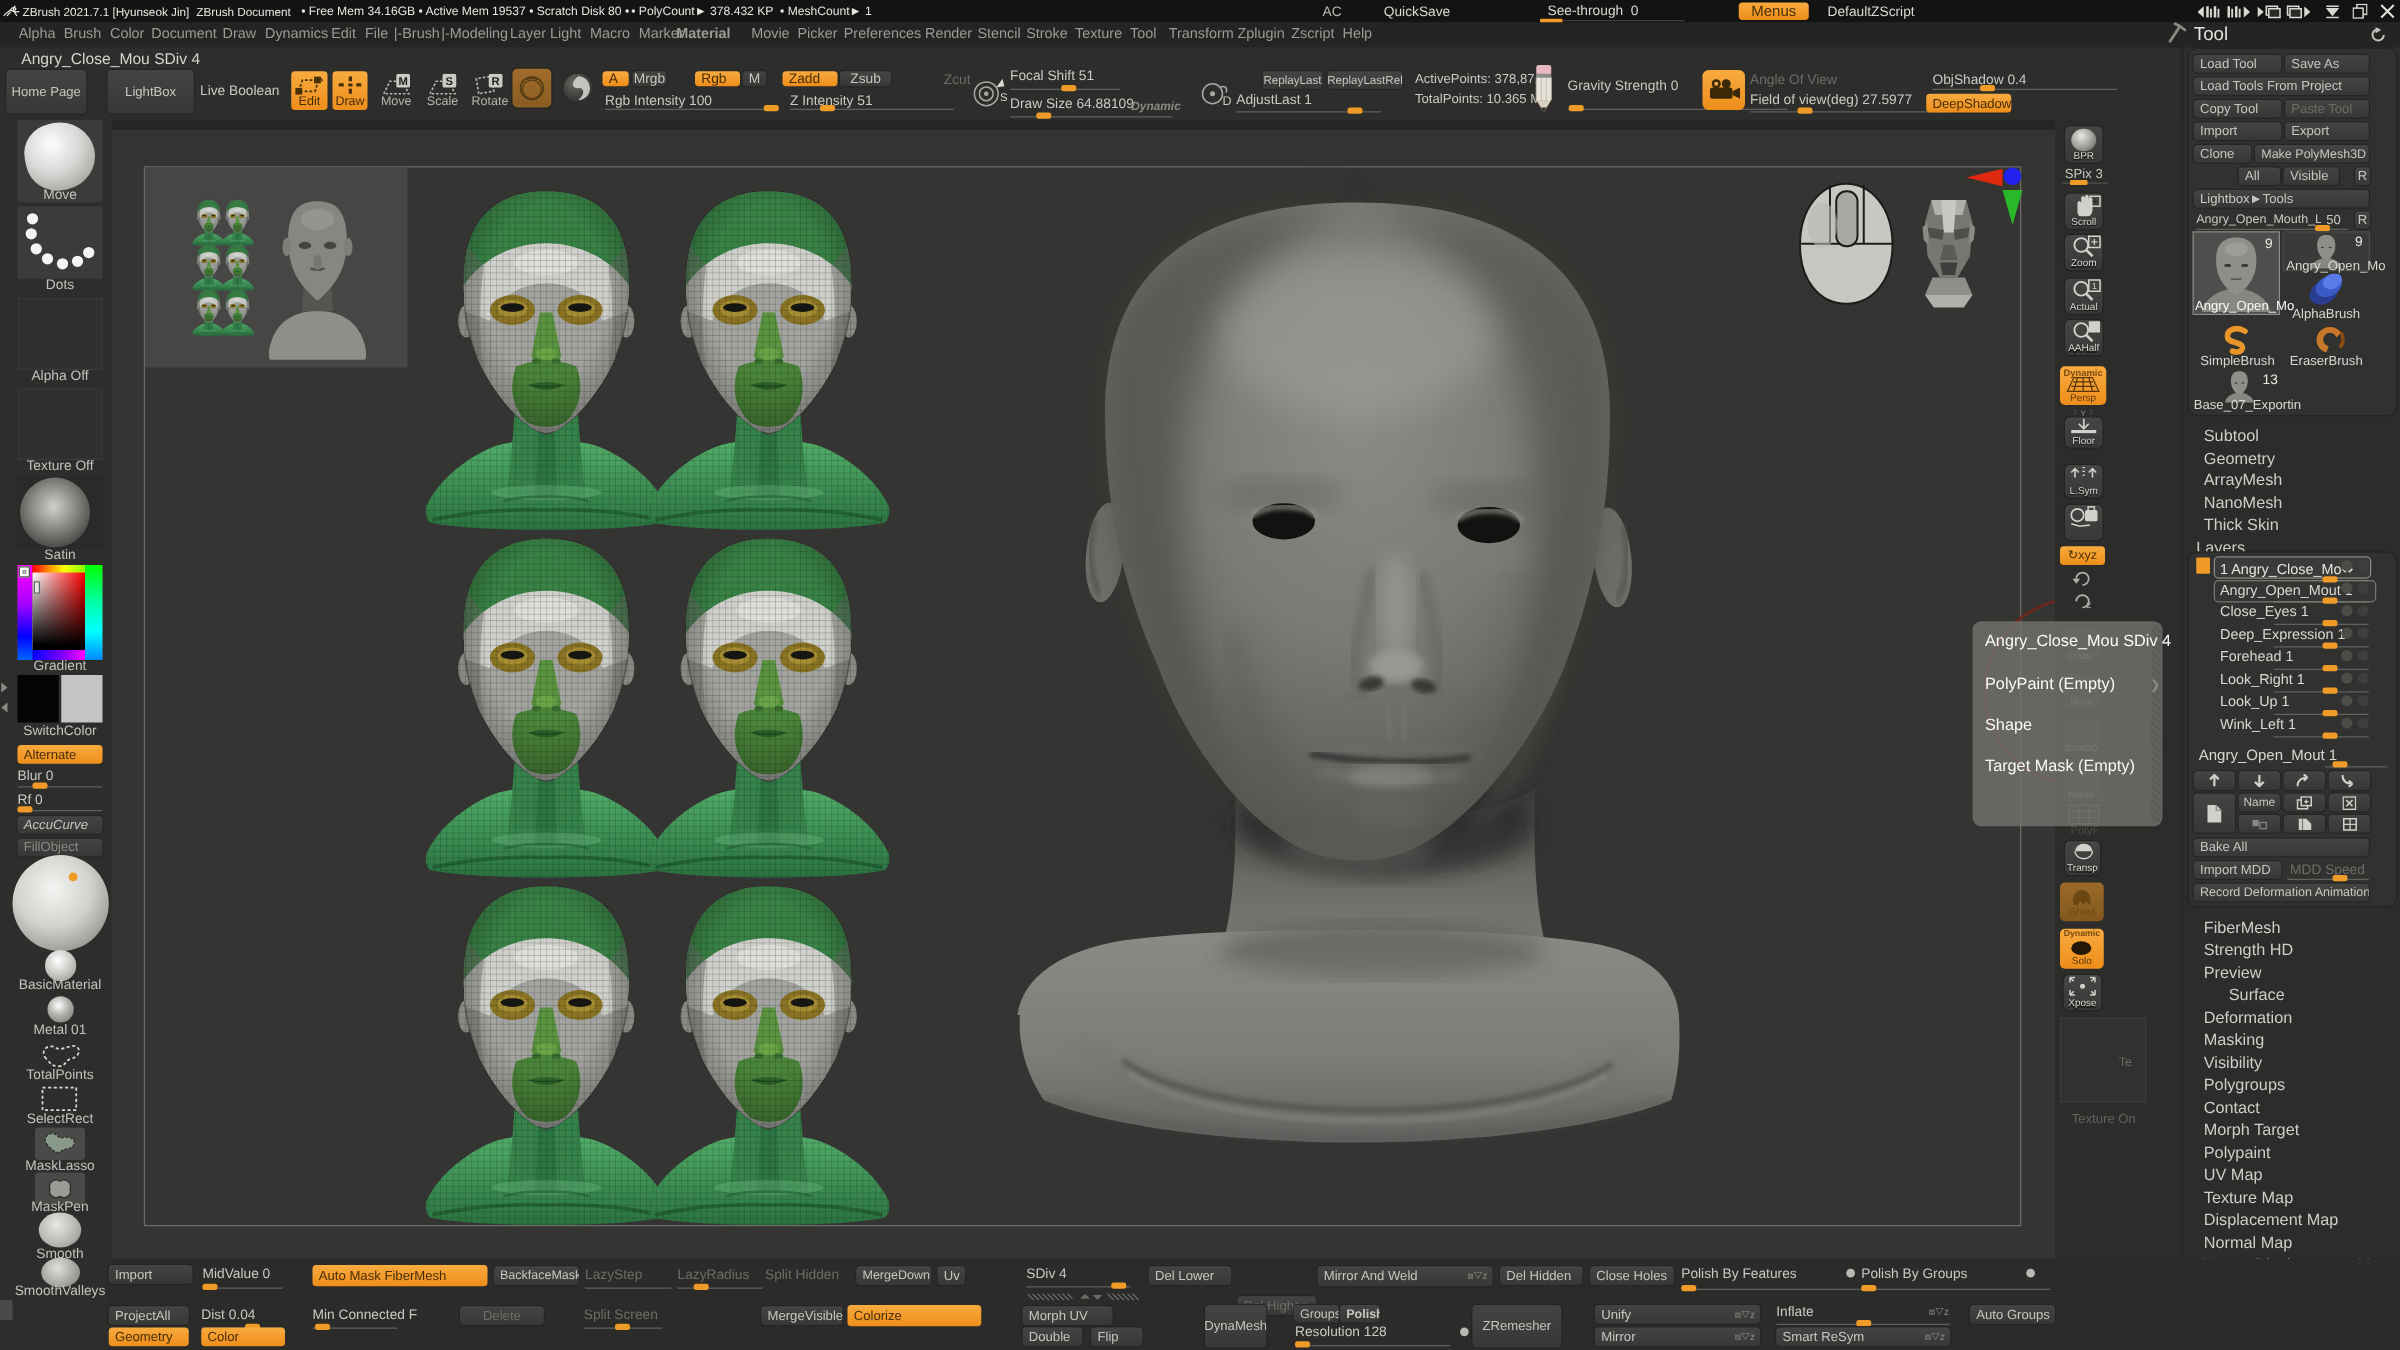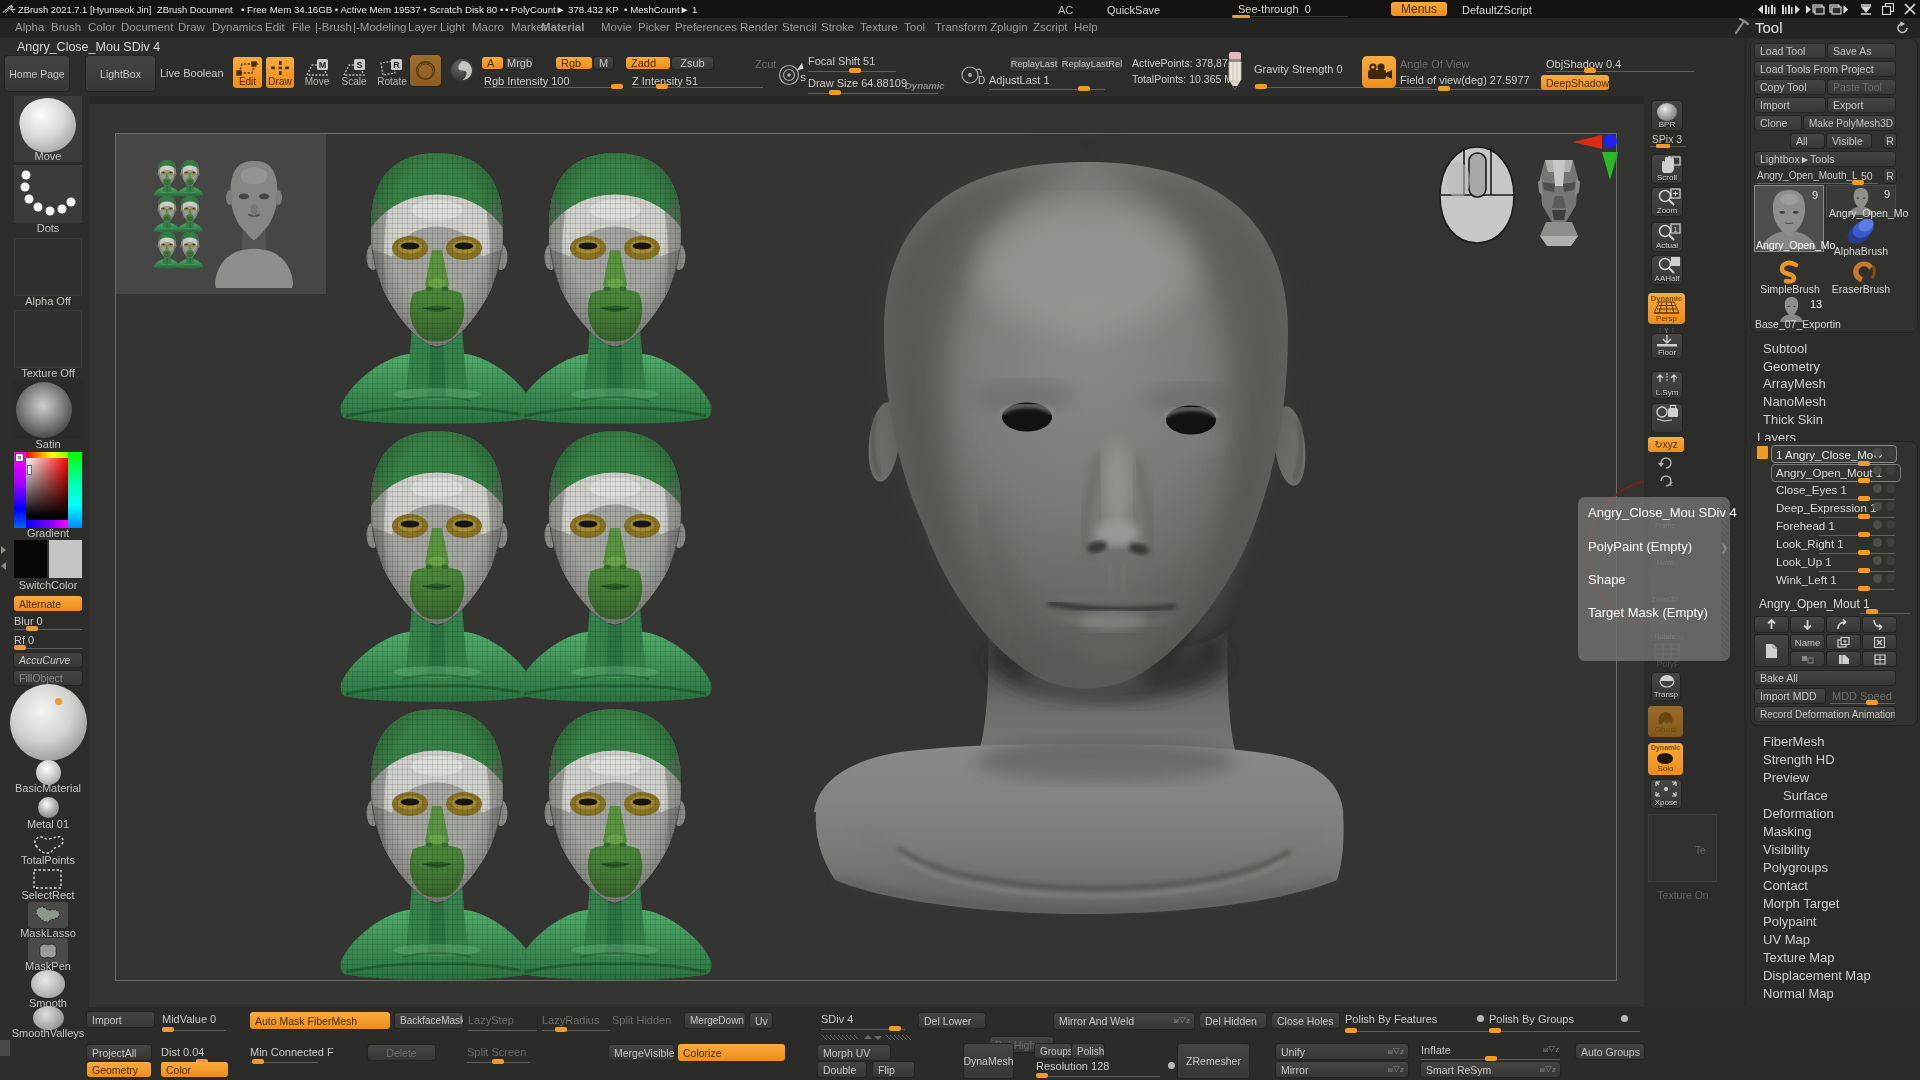--- a/index.html
+++ b/index.html
@@ -918,21 +918,21 @@
 <div class="btn" style="left:609px;top:1045px;width:65px;height:15px;">MergeVisible</div>
 <div class="obtn" style="left:678px;top:1044px;width:107px;height:17px;">Colorize</div>
 <div class="btn" style="left:818px;top:1045px;width:72px;height:15px;">Morph UV</div>
 <div class="obtn" style="left:87px;top:1062px;width:64px;height:15px;">Geometry</div>
 <div class="obtn" style="left:161px;top:1062px;width:67px;height:15px;">Color</div>
 <div class="btn" style="left:818px;top:1062px;width:48px;height:15px;">Double</div>
 <div class="btn" style="left:873px;top:1062px;width:41px;height:15px;">Flip</div>
 
 <div class="btn btnc" style="left:964px;top:1044px;width:49px;height:34px;">DynaMesh</div>
 <div class="btn" style="left:1035px;top:1044px;width:36px;height:14px;font-size:10px;">Groups</div>
-<div class="btn" style="left:1072px;top:1044px;width:32px;height:14px;font-size:10px;">Polish</div>
+<div class="btn" style="left:1072px;top:1044px;width:32px;height:14px;font-size:10px;font-weight:bold;">Polish</div>
 <div class="wtxt" style="left:1036px;top:1060px;">Resolution 128</div>
 <div class="track" style="left:1036px;top:1076px;width:124px;"></div>
 <div class="handle" style="left:1036px;top:1073px;"></div>
 <div class="abs" style="left:1168px;top:1062px;width:7px;height:7px;border-radius:50%;background:#b8b8b4;"></div>
 <div class="btn btnc" style="left:1178px;top:1044px;width:71px;height:34px;">ZRemesher</div>
 <div class="btn" style="left:1276px;top:1044px;width:132px;height:15px;">Unify<span style="margin-left:auto;margin-right:4px;font-size:8px;color:#8a8a86;">⧈▽z</span></div>
 <div class="btn" style="left:1276px;top:1062px;width:132px;height:15px;">Mirror<span style="margin-left:auto;margin-right:4px;font-size:8px;color:#8a8a86;">⧈▽z</span></div>
 <div class="wtxt" style="left:1421px;top:1044px;">Inflate<span style="position:absolute;left:122px;top:1px;font-size:8px;color:#8a8a86;">⧈▽z</span></div>
 <div class="track" style="left:1421px;top:1059px;width:139px;"></div>
 <div class="handle" style="left:1485px;top:1056px;"></div>

